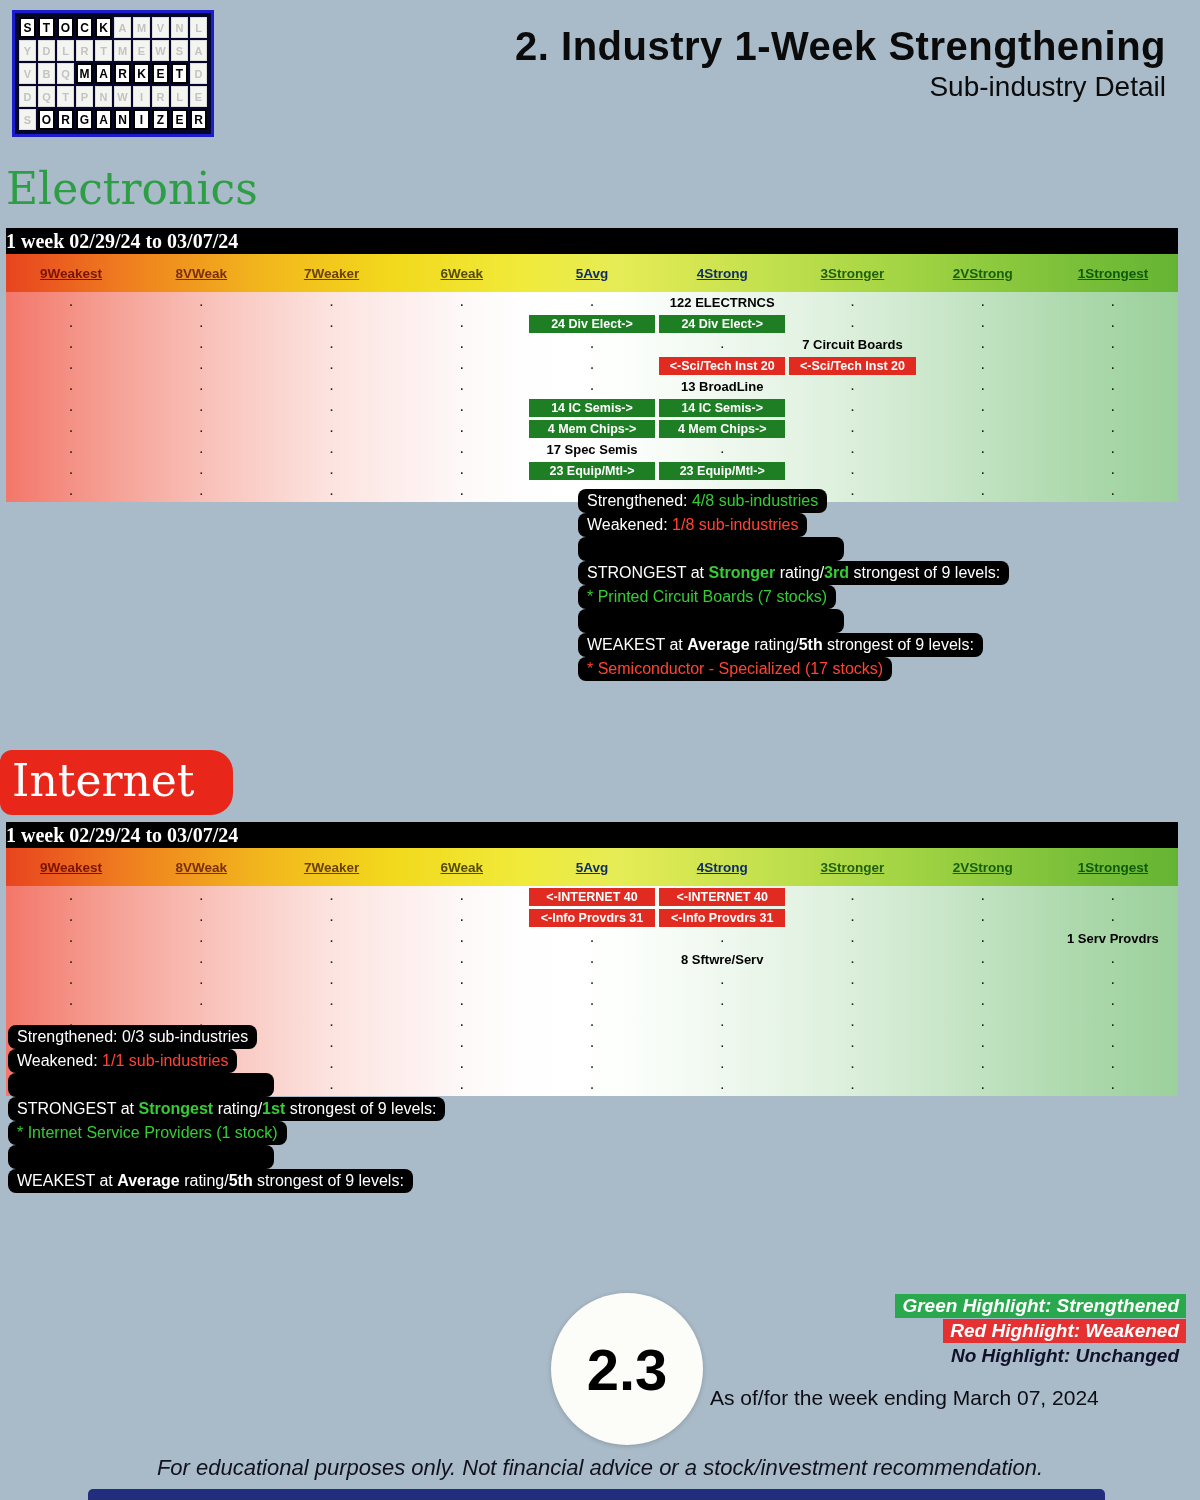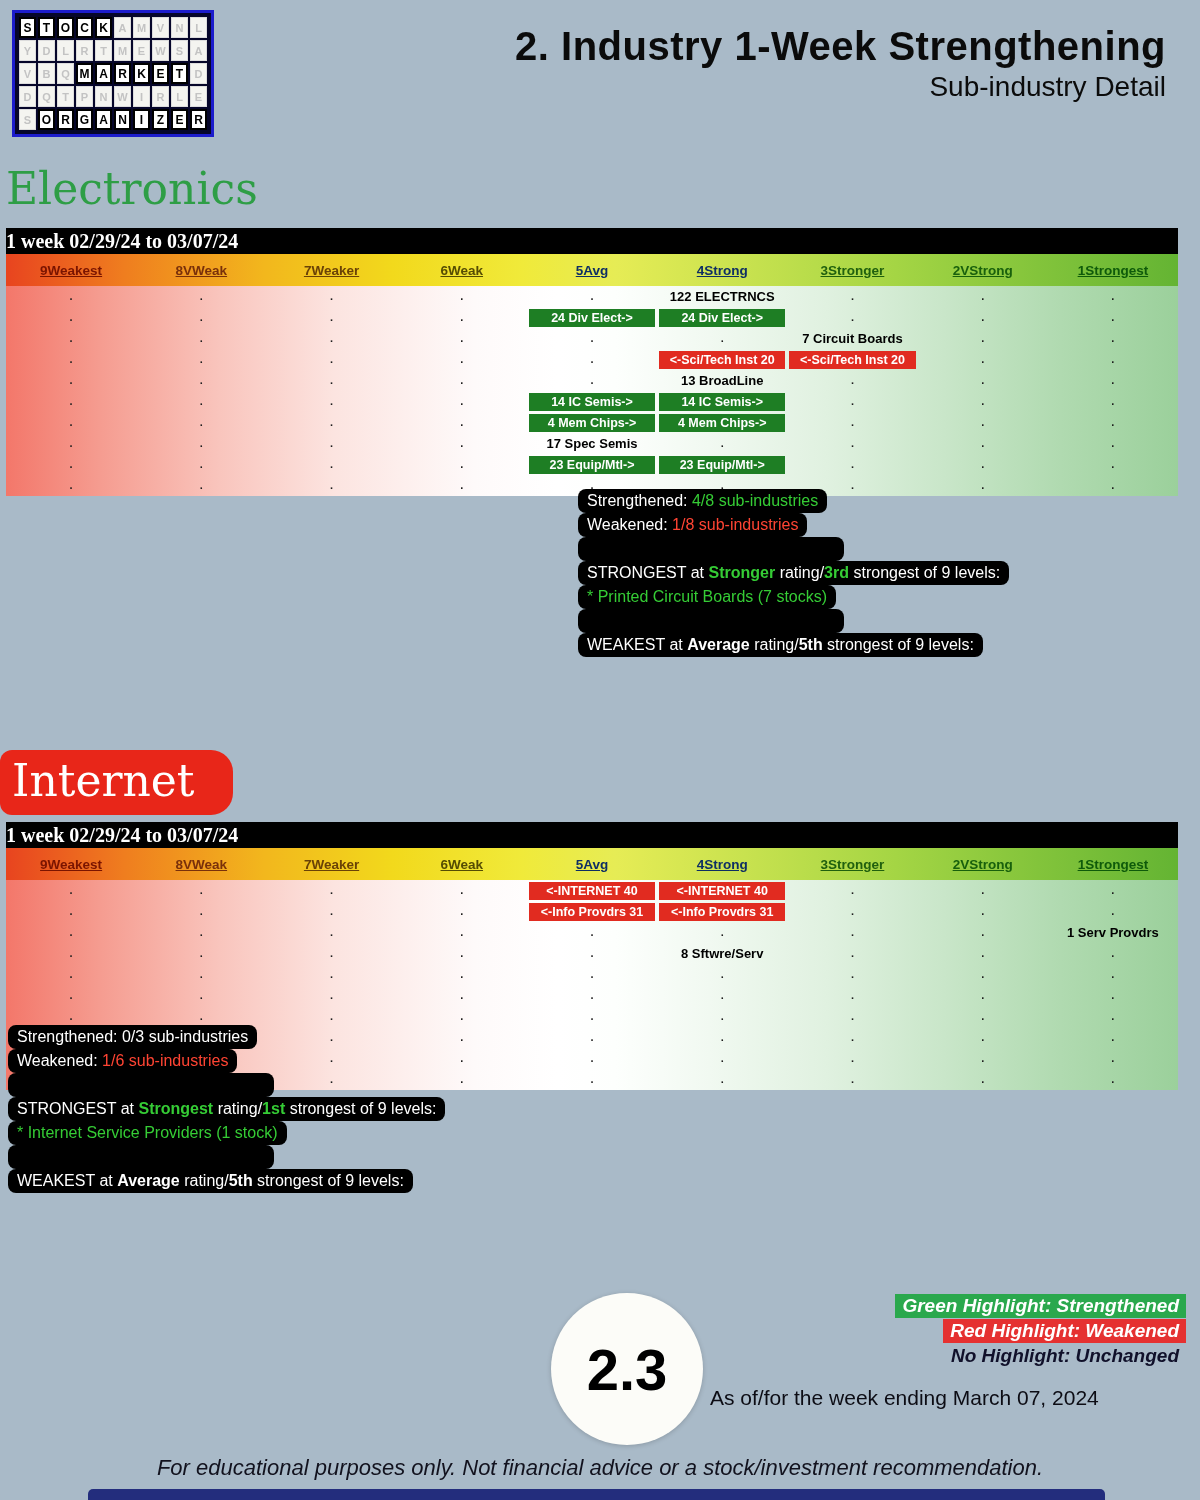--- a/index.html
+++ b/index.html
@@ -28,21 +28,21 @@
   
   .sec-head-green{position:absolute; left:6px; top:163px;
     font-family:"DejaVu Serif", serif; font-size:44px; color:var(--heading-green);}
   .sec-head-red{position:absolute; left:0; top:750px; background:var(--internet-red);
     color:#fff; font-family:"DejaVu Serif", serif; font-size:44px;
     padding:5px 38px 9px 12px; border-radius:12px 22px 22px 12px;}
   
   .tbl{position:absolute; left:6px; width:1172px;}
   .tbl-title{height:26px; background:#000; color:#fff; text-align:left;
     font-family:"Liberation Serif", serif; font-weight:bold; font-size:20px; line-height:26px;}
-  .tbl-head{height:32px; display:grid; grid-template-columns:repeat(9,1fr); align-items:center;
+  .tbl-head{height:38px; display:grid; grid-template-columns:repeat(9,1fr); align-items:center;
     background:linear-gradient(90deg,#e8441f 0%,#ef7d1f 10%,#f2b71d 22%,#f2d91c 33%,
       #f0ea3a 44%,#e6ec55 52%,#c8e24f 63%,#a4d544 76%,#83c43b 88%,#64b433 100%);}
   .col-h{text-align:center; font-size:13.5px; font-weight:bold; text-decoration:underline;}
   .tbl-body{background:linear-gradient(90deg,#f3776a 0%,#f59c90 8%,#f9c4bc 18%,#fce4e0 28%,
       #fefafa 40%,#ffffff 47%,#fdfffd 52%,#f1f9f1 60%,#e0f1e0 70%,#c9e6c9 80%,
       #b0dab0 90%,#9bd09b 100%);}
   .row{display:grid; grid-template-columns:repeat(9,1fr); height:21px;}
   .cell{display:flex; align-items:center; justify-content:center; height:21px; overflow:hidden;}
   .dot{font-size:11px; font-weight:bold; color:#1d1d1d; line-height:1;}
   .pill{flex:1; margin:0 2px; height:18px; line-height:18px; text-align:center;
@@ -446,20 +446,21 @@
 </div>
 
 <div class="sum" style="left:578px; top:489px;">
     <div class="line"><span>Strengthened: </span><span class="c-g">4/8 sub-industries</span></div>
     <div class="line"><span>Weakened: </span><span class="c-r">1/8 sub-industries</span></div>
     <div class="line blank"></div>
     <div class="line"><span>STRONGEST at </span><span class="c-g b">Stronger</span><span> rating/</span><span class="c-g b">3rd</span><span> strongest of 9 levels:</span></div>
     <div class="line"><span class="c-g">* Printed Circuit Boards (7 stocks)</span></div>
     <div class="line blank"></div>
     <div class="line"><span>WEAKEST at </span><span class="b">Average</span><span> rating/</span><span class="b">5th</span><span> strongest of 9 levels:</span></div>
+    <div class="line"><span class="c-r">* Semiconductor - Specialized (17 stocks)</span></div>
   </div>
 
 <div class="sec-head-red">Internet</div>
 
 <div class="tbl" style="top:822px;">
   <div class="tbl-title">1 week 02/29/24 to 03/07/24</div>
   <div class="tbl-head">
       <div class="col-h" style="color: rgb(122, 20, 0);">9Weakest</div>
       <div class="col-h" style="color: rgb(121, 48, 10);">8VWeak</div>
       <div class="col-h" style="color: rgb(106, 66, 6);">7Weaker</div>
@@ -759,21 +760,21 @@
         </div>
         <div class="cell">
           <span class="dot">.</span>
         </div>
       </div>
     </div>
 </div>
 
 <div class="sum" style="left:8px; top:1025px;">
     <div class="line"><span>Strengthened: 0/3 sub-industries</span></div>
-    <div class="line"><span>Weakened: </span><span class="c-r">1/6 sub-industries</span></div>
+    <div class="line"><span>Weakened: </span><span class="c-r">1/1 sub-industries</span></div>
     <div class="line blank"></div>
     <div class="line"><span>STRONGEST at </span><span class="c-g b">Strongest</span><span> rating/</span><span class="c-g b">1st</span><span> strongest of 9 levels:</span></div>
     <div class="line"><span class="c-g">* Internet Service Providers (1 stock)</span></div>
     <div class="line blank"></div>
     <div class="line"><span>WEAKEST at </span><span class="b">Average</span><span> rating/</span><span class="b">5th</span><span> strongest of 9 levels:</span></div>
   </div>
 
 <div class="legend">
   <div class="leg-g">Green Highlight: Strengthened</div>
   <div class="leg-r">Red Highlight: Weakened</div>

